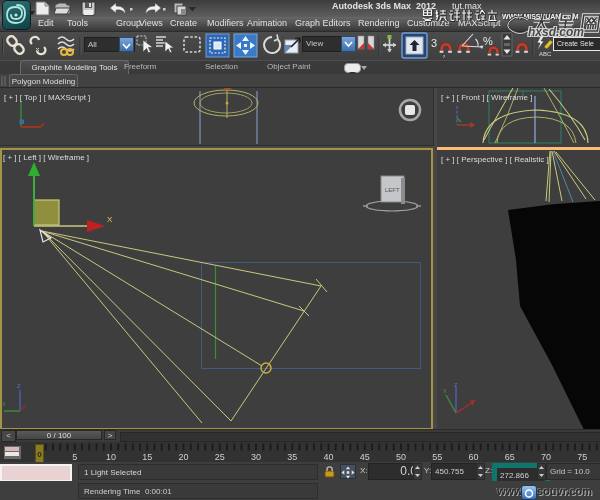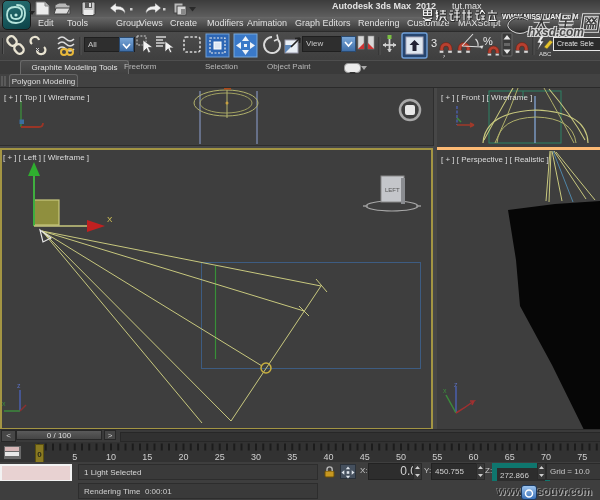--- a/index.html
+++ b/index.html
@@ -235,21 +235,21 @@
  <rect x="224" y="-1" width="7" height="2.5" fill="#b04818"></rect>
  <circle cx="227" cy="15" r="1.5" fill="#c8a040"></circle>
 
  <circle cx="410" cy="22" r="10" fill="none" stroke="#a8a8a8" stroke-width="2.5"></circle>
  <rect x="405" y="17" width="10" height="10" rx="2" fill="#e8e8e8"></rect>
 
  <line x1="21" y1="13" x2="21" y2="39" stroke="#3c8a3c" stroke-width="1.4"></line>
  <path d="M21 39 h18 q4 0 4 -4" stroke="#9a3526" stroke-width="1.8" fill="none"></path>
  <rect x="19.5" y="31.5" width="4.5" height="4.5" fill="#3a6ea0"></rect>
 </svg>
-<div class="vplabel">[ + ] [ Top ] [ Wireframe ]</div>
+<div class="vplabel">[ + ] [ Top ] [ MAXScript ]</div>
 </div>
 
 <div class="abs" style="left:437px;top:88px;width:163px;height:59px;background:#3e3e3e;border-bottom:5px solid #fdba74;">
 <svg width="163" height="59" viewBox="0 0 163 59">
 
  <rect x="52" y="3" width="72" height="52" fill="none" stroke="#2d8265" stroke-width="1"></rect>
  <line x1="86" y1="3" x2="86" y2="10" stroke="#2d8265" stroke-width="1"></line>
 
  <line x1="98" y1="8" x2="98" y2="55" stroke="#7e9ecb" stroke-width="1.4"></line>
 

